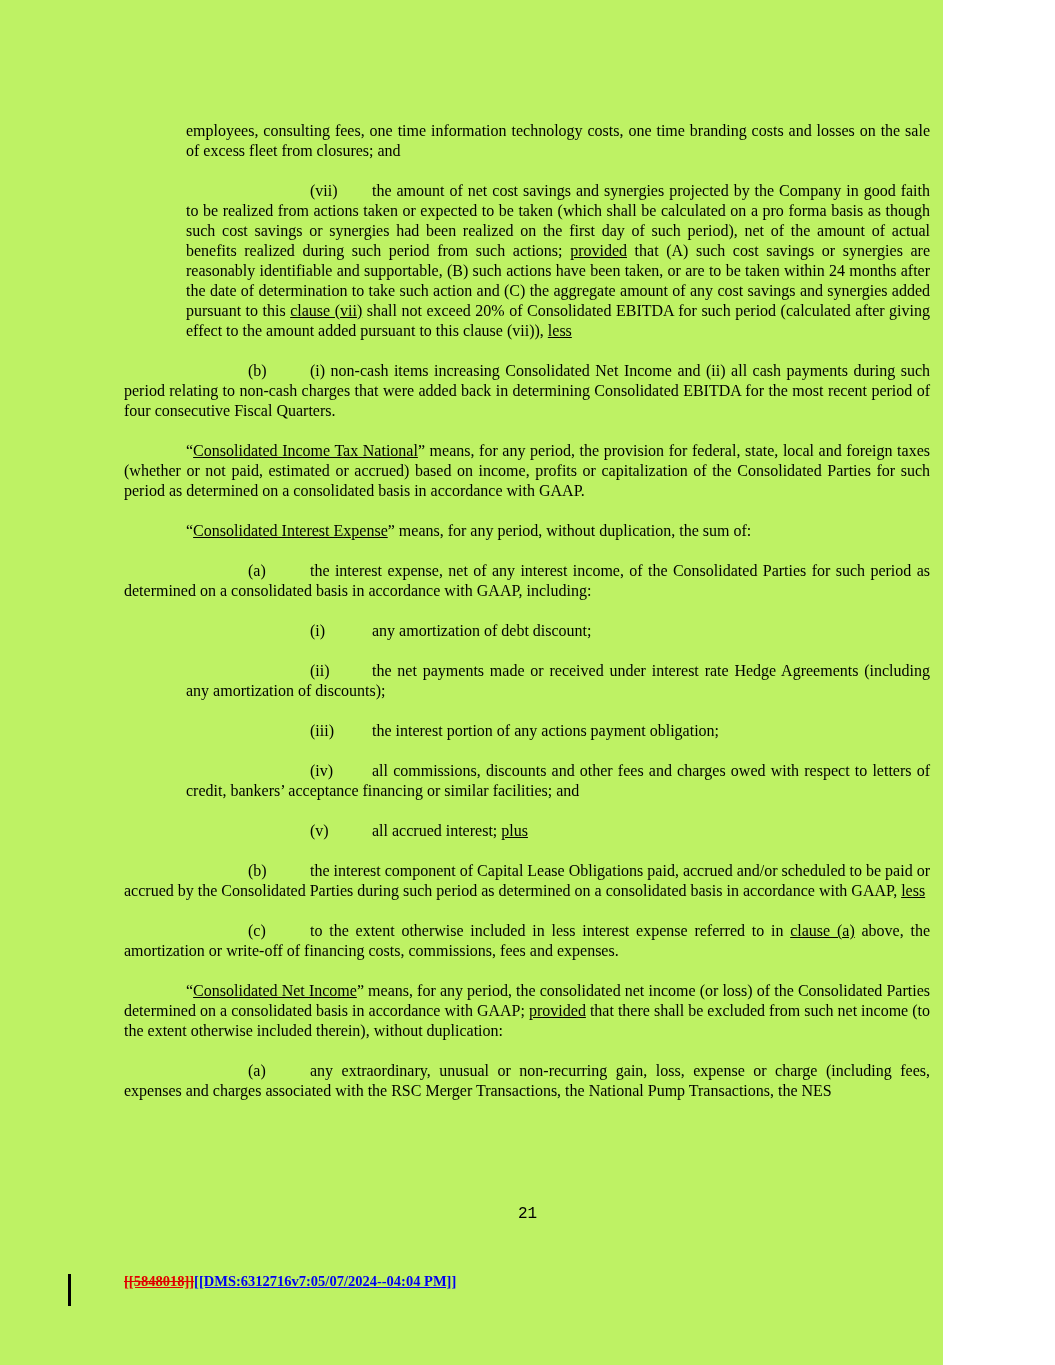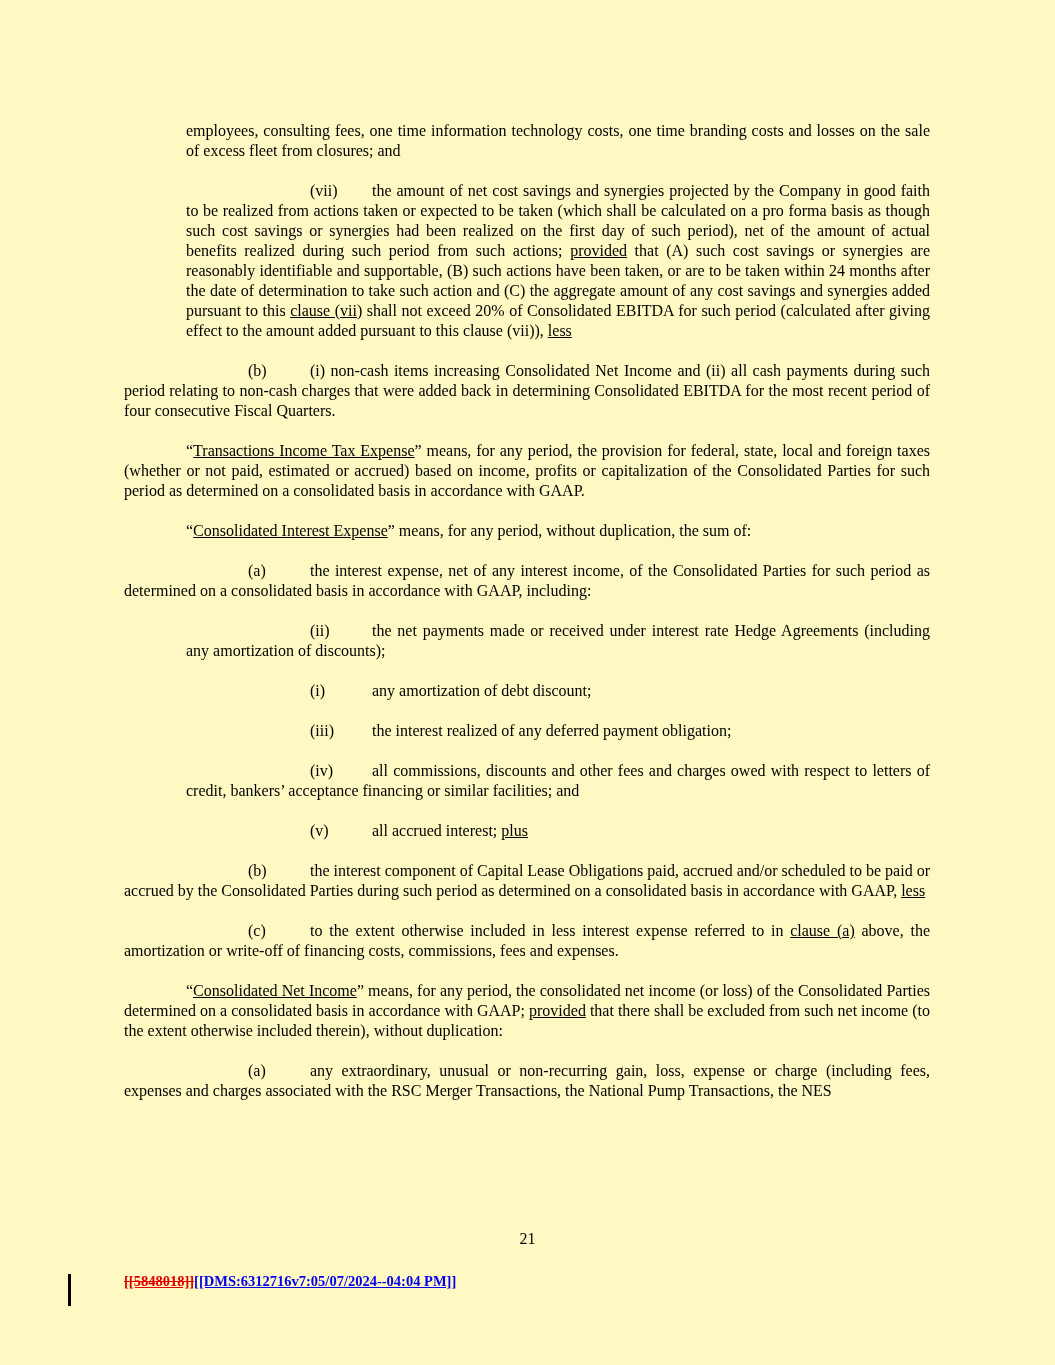--- a/index.html
+++ b/index.html
@@ -1,20 +1,20 @@
 <!DOCTYPE html>
 <html><head>
 <meta charset="utf-8">
 <style>
   html, body { margin:0; padding:0; background:#ffffff; }
   .page {
     position: relative;
-    width: 1055px;
+    width: 943px;
     height: 1365px;
-    background: #fef9c3;
+    background: #bef264;
     font-family: "Liberation Serif", "DejaVu Serif", serif;
     font-size: 16px;
     color: #000000;
     overflow: hidden;
   }
   .content {
     position: absolute;
     left: 124px;
     top: 121px;
     width: 806px;
@@ -30,23 +30,24 @@
   .tab {
     display: inline-block;
     width: 62px;
     text-indent: 0;
   }
   .ul { text-decoration: underline; }
   .page-number {
     position: absolute;
     left: 0;
     width: 1055px;
-    top: 1229px;
+    top: 1204px;
     text-align: center;
     line-height: 20px;
+    font-family: Liberation Mono, monospace;
   }
   .footer {
     position: absolute;
     left: 124px;
     top: 1272px;
     font-size: 14.5px;
     line-height: 19px;
     font-weight: bold;
   }
   .footer .deleted {
@@ -72,31 +73,31 @@
 
 <div class="page">
   <div class="content">
 
     <p class="p ind1"><span>employees, consulting fees, one time information technology costs, one time branding costs and losses on the sale of excess fleet from closures; and</span></p>
 
     <p class="p ind1 fi-2"><span class="tab">(vii)</span><span>the amount of net cost savings and synergies projected by the Company in good faith to be realized from actions taken or expected to be taken (which shall be calculated on a pro forma basis as though such cost savings or synergies had been realized on the first day of such period), net of the amount of actual benefits realized during such period from such actions; </span><span class="ul">provided</span><span> that (A) such cost savings or synergies are reasonably identifiable and supportable, (B) such actions have been taken, or are to be taken within 24 months after the date of determination to take such action and (C) the aggregate amount of any cost savings and synergies added pursuant to this </span><span class="ul">clause (vii)</span><span> shall not exceed 20% of Consolidated EBITDA for such period (calculated after giving effect to the amount added pursuant to this clause (vii)), </span><span class="ul">less</span></p>
 
     <p class="p fi-2"><span class="tab">(b)</span><span>(i) non-cash items increasing Consolidated Net Income and (ii) all cash payments during such period relating to non-cash charges that were added back in determining Consolidated EBITDA for the most recent period of four consecutive Fiscal Quarters.</span></p>
 
-    <p class="p fi-1"><span>“</span><span class="ul">Transactions Income Tax Expense</span><span>” means, for any period, the provision for federal, state, local and foreign taxes (whether or not paid, estimated or accrued) based on income, profits or capitalization of the Consolidated Parties for such period as determined on a consolidated basis in accordance with GAAP.</span></p>
+    <p class="p fi-1"><span>“</span><span class="ul">Consolidated Income Tax National</span><span>” means, for any period, the provision for federal, state, local and foreign taxes (whether or not paid, estimated or accrued) based on income, profits or capitalization of the Consolidated Parties for such period as determined on a consolidated basis in accordance with GAAP.</span></p>
 
     <p class="p fi-1"><span>“</span><span class="ul">Consolidated Interest Expense</span><span>” means, for any period, without duplication, the sum of:</span></p>
 
     <p class="p fi-2"><span class="tab">(a)</span><span>the interest expense, net of any interest income, of the Consolidated Parties for such period as determined on a consolidated basis in accordance with GAAP, including:</span></p>
 
+    <p class="p ind1 fi-2"><span class="tab">(i)</span><span>any amortization of debt discount;</span></p>
+
     <p class="p ind1 fi-2"><span class="tab">(ii)</span><span>the net payments made or received under interest rate Hedge Agreements (including any amortization of discounts);</span></p>
 
-    <p class="p ind1 fi-2"><span class="tab">(i)</span><span>any amortization of debt discount;</span></p>
-
-    <p class="p ind1 fi-2"><span class="tab">(iii)</span><span>the interest realized of any deferred payment obligation;</span></p>
+    <p class="p ind1 fi-2"><span class="tab">(iii)</span><span>the interest portion of any actions payment obligation;</span></p>
 
     <p class="p ind1 fi-2"><span class="tab">(iv)</span><span>all commissions, discounts and other fees and charges owed with respect to letters of credit, bankers’ acceptance financing or similar facilities; and</span></p>
 
     <p class="p ind1 fi-2"><span class="tab">(v)</span><span>all accrued interest; </span><span class="ul">plus</span></p>
 
     <p class="p fi-2"><span class="tab">(b)</span><span>the interest component of Capital Lease Obligations paid, accrued and/or scheduled to be paid or accrued by the Consolidated Parties during such period as determined on a consolidated basis in accordance with GAAP, </span><span class="ul">less</span></p>
 
     <p class="p fi-2"><span class="tab">(c)</span><span>to the extent otherwise included in less interest expense referred to in </span><span class="ul">clause (a)</span><span> above, the amortization or write-off of financing costs, commissions, fees and expenses.</span></p>
 
     <p class="p fi-1"><span>“</span><span class="ul">Consolidated Net Income</span><span>” means, for any period, the consolidated net income (or loss) of the Consolidated Parties determined on a consolidated basis in accordance with GAAP; </span><span class="ul">provided</span><span> that there shall be excluded from such net income (to the extent otherwise included therein), without duplication:</span></p>

